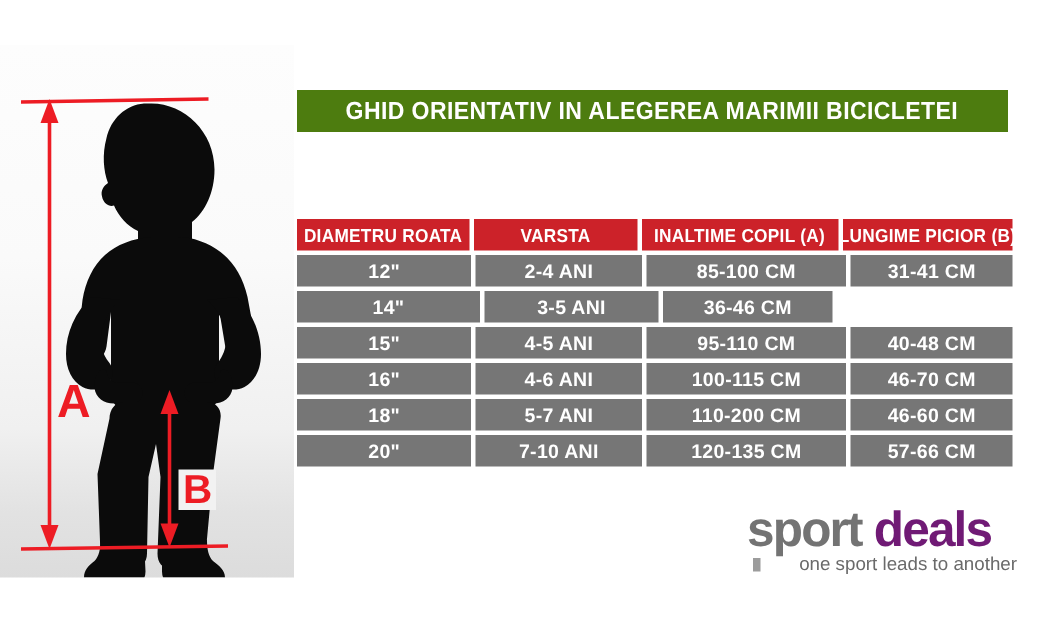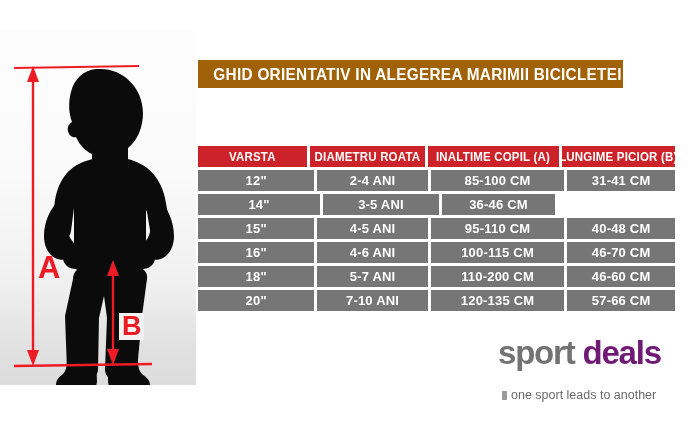--- a/index.html
+++ b/index.html
@@ -31,22 +31,22 @@
   }
   #label-b{
     position:absolute; left:119px; top:283px;
     color:#ed1c24; font-size:27px; font-weight:bold; line-height:1;
     background:#f2f2f2; padding:0 3px;
     font-family:"Liberation Sans", sans-serif; letter-spacing:-1px;
   }
 
   
   #title-bar{
-    position:absolute; left:198px; top:60px; width:425px; height:28px;
-    background:#a16207; display:flex; align-items:center; justify-content:flex-start;
+    position:absolute; left:198px; top:60px; width:474px; height:28px;
+    background:#4d7c0f; display:flex; align-items:center; justify-content:center;
   }
   #title-text{
     color:#ffffff; font-size:16.5px; font-weight:bold;
     letter-spacing:0.3px; white-space:nowrap;
     transform:scaleX(0.93); transform-origin:center;
     font-family:"Liberation Sans", sans-serif;
   }
 
   
   #size-table{
@@ -76,21 +76,21 @@
     position:absolute; left:498px; top:336px; width:180px; height:52px;
   }
   #logo-main{
     font-size:33px; font-weight:bold; line-height:1;
     letter-spacing:-1.2px; white-space:nowrap;
     font-family:"Liberation Sans", sans-serif;
   }
   #logo-sport{ color:#737373; }
   #logo-deals{ color:#701a75; }
   #logo-tag-wrap{
-    display:flex; align-items:center; gap:4px; margin-top:19px; padding-left:4px;
+    display:flex; align-items:center; gap:4px; margin-top:0; padding-left:4px;justify-content:space-between;
   }
   #logo-sq{ width:5px; height:9px; background:#9c9c9c; display:block; }
   #logo-tagline{
     color:#6a6a6a; font-size:12.5px; letter-spacing:0px; white-space:nowrap;
     font-family:"Liberation Sans", sans-serif;
   }
 </style>
 </head>
 <body>
 
@@ -251,25 +251,25 @@
   <div id="label-b">B</div>
 </div>
 
 <div id="title-bar">
   <span id="title-text">GHID ORIENTATIV IN ALEGEREA MARIMII BICICLETEI</span>
 </div>
 
 <div id="size-table">
 
   <div class="t-row head">
+    <div class="t-cell c0">
+        <span>DIAMETRU ROATA</span>
+      </div>
     <div class="t-cell c1">
         <span>VARSTA</span>
-      </div>
-    <div class="t-cell c0">
-        <span>DIAMETRU ROATA</span>
       </div>
     <div class="t-cell c2">
         <span>INALTIME COPIL (A)</span>
       </div>
     <div class="t-cell c3">
         <span>LUNGIME PICIOR (B)</span>
       </div>
   </div>
 
   <div class="t-row body">

